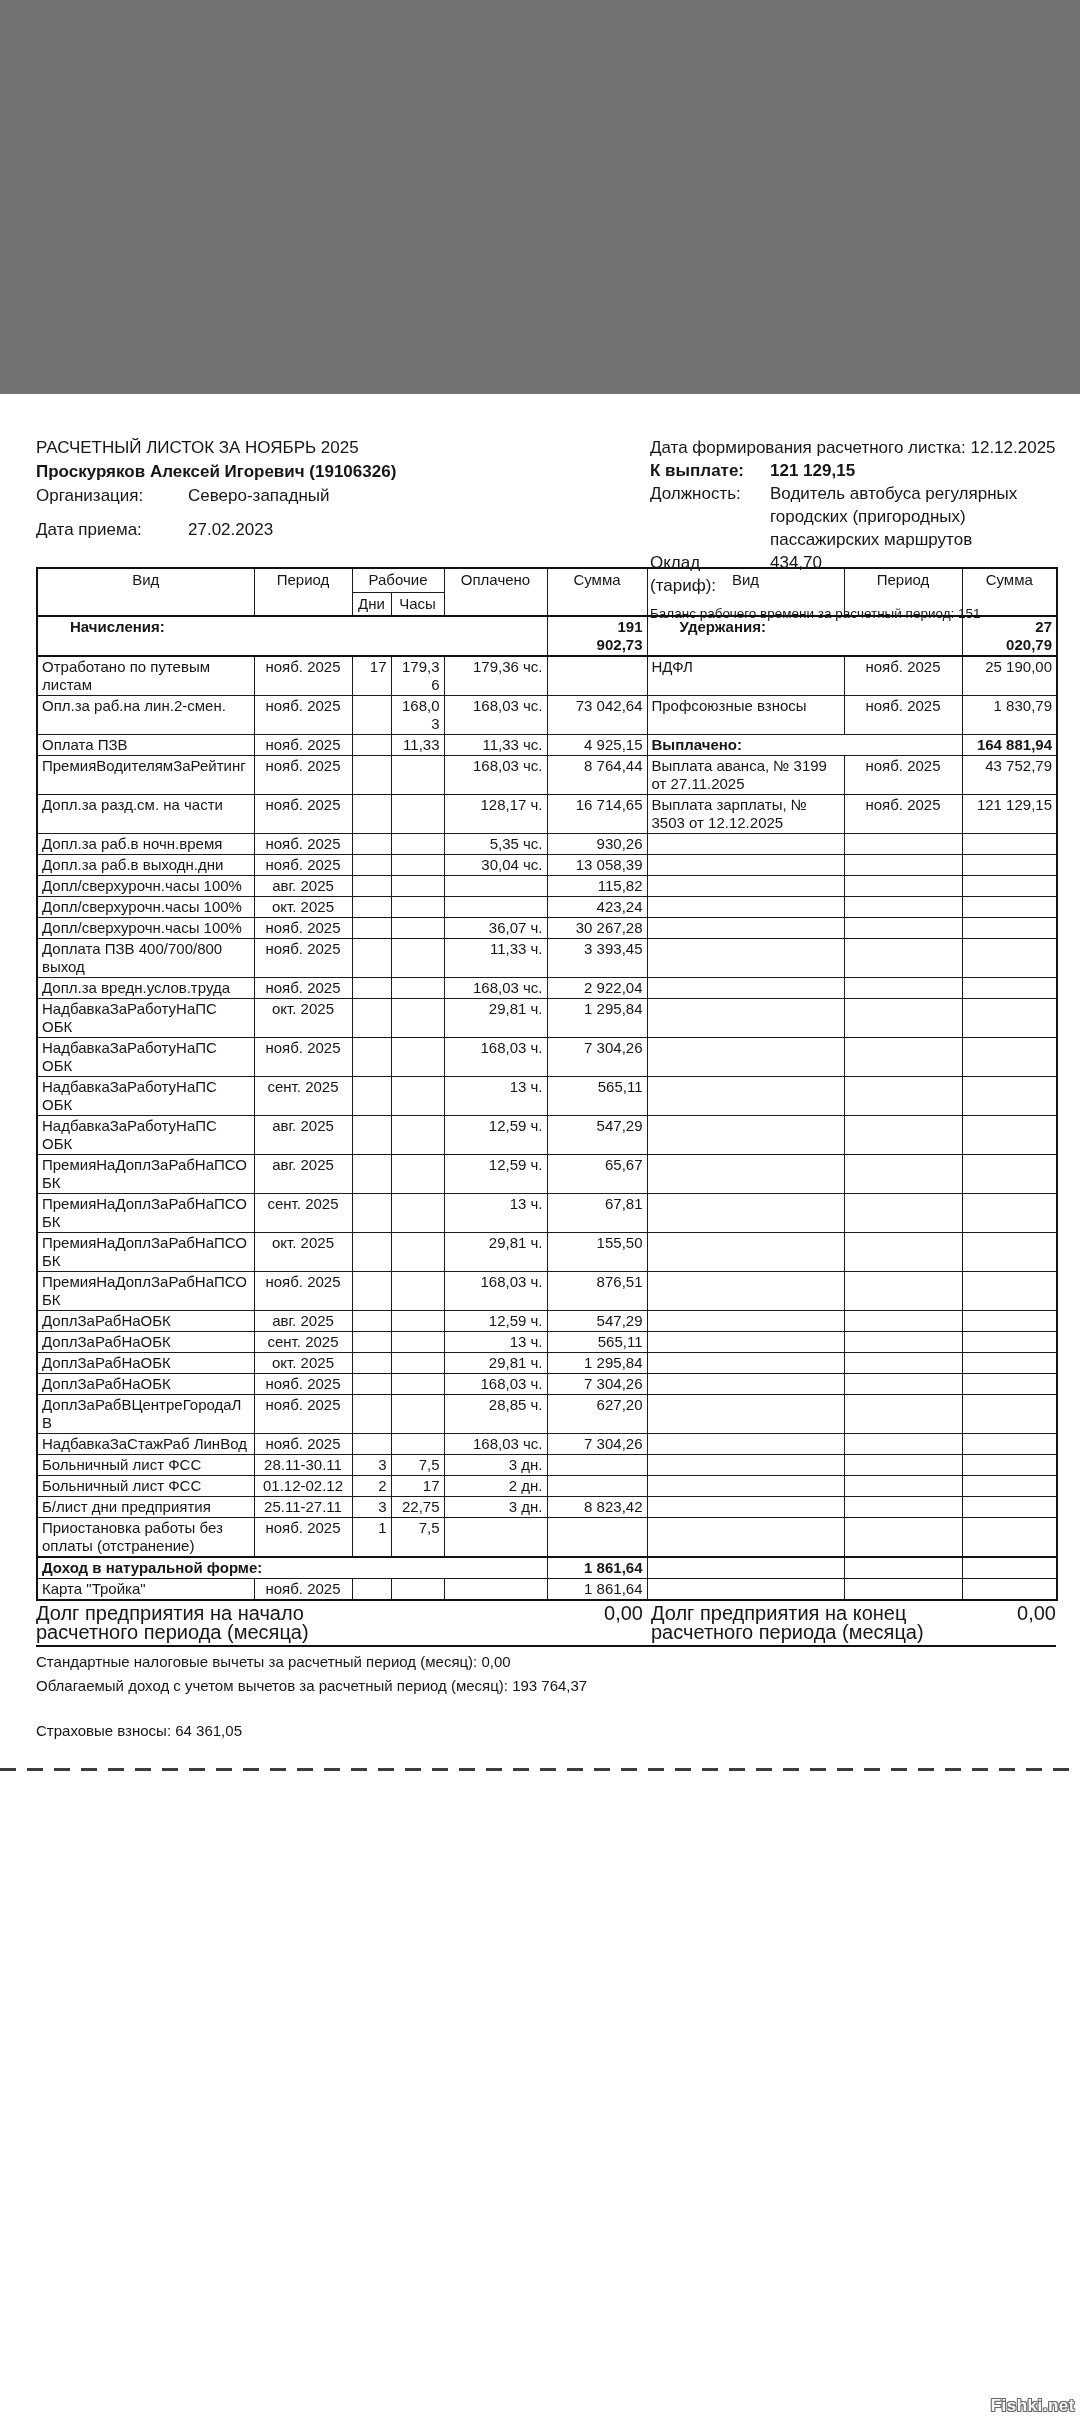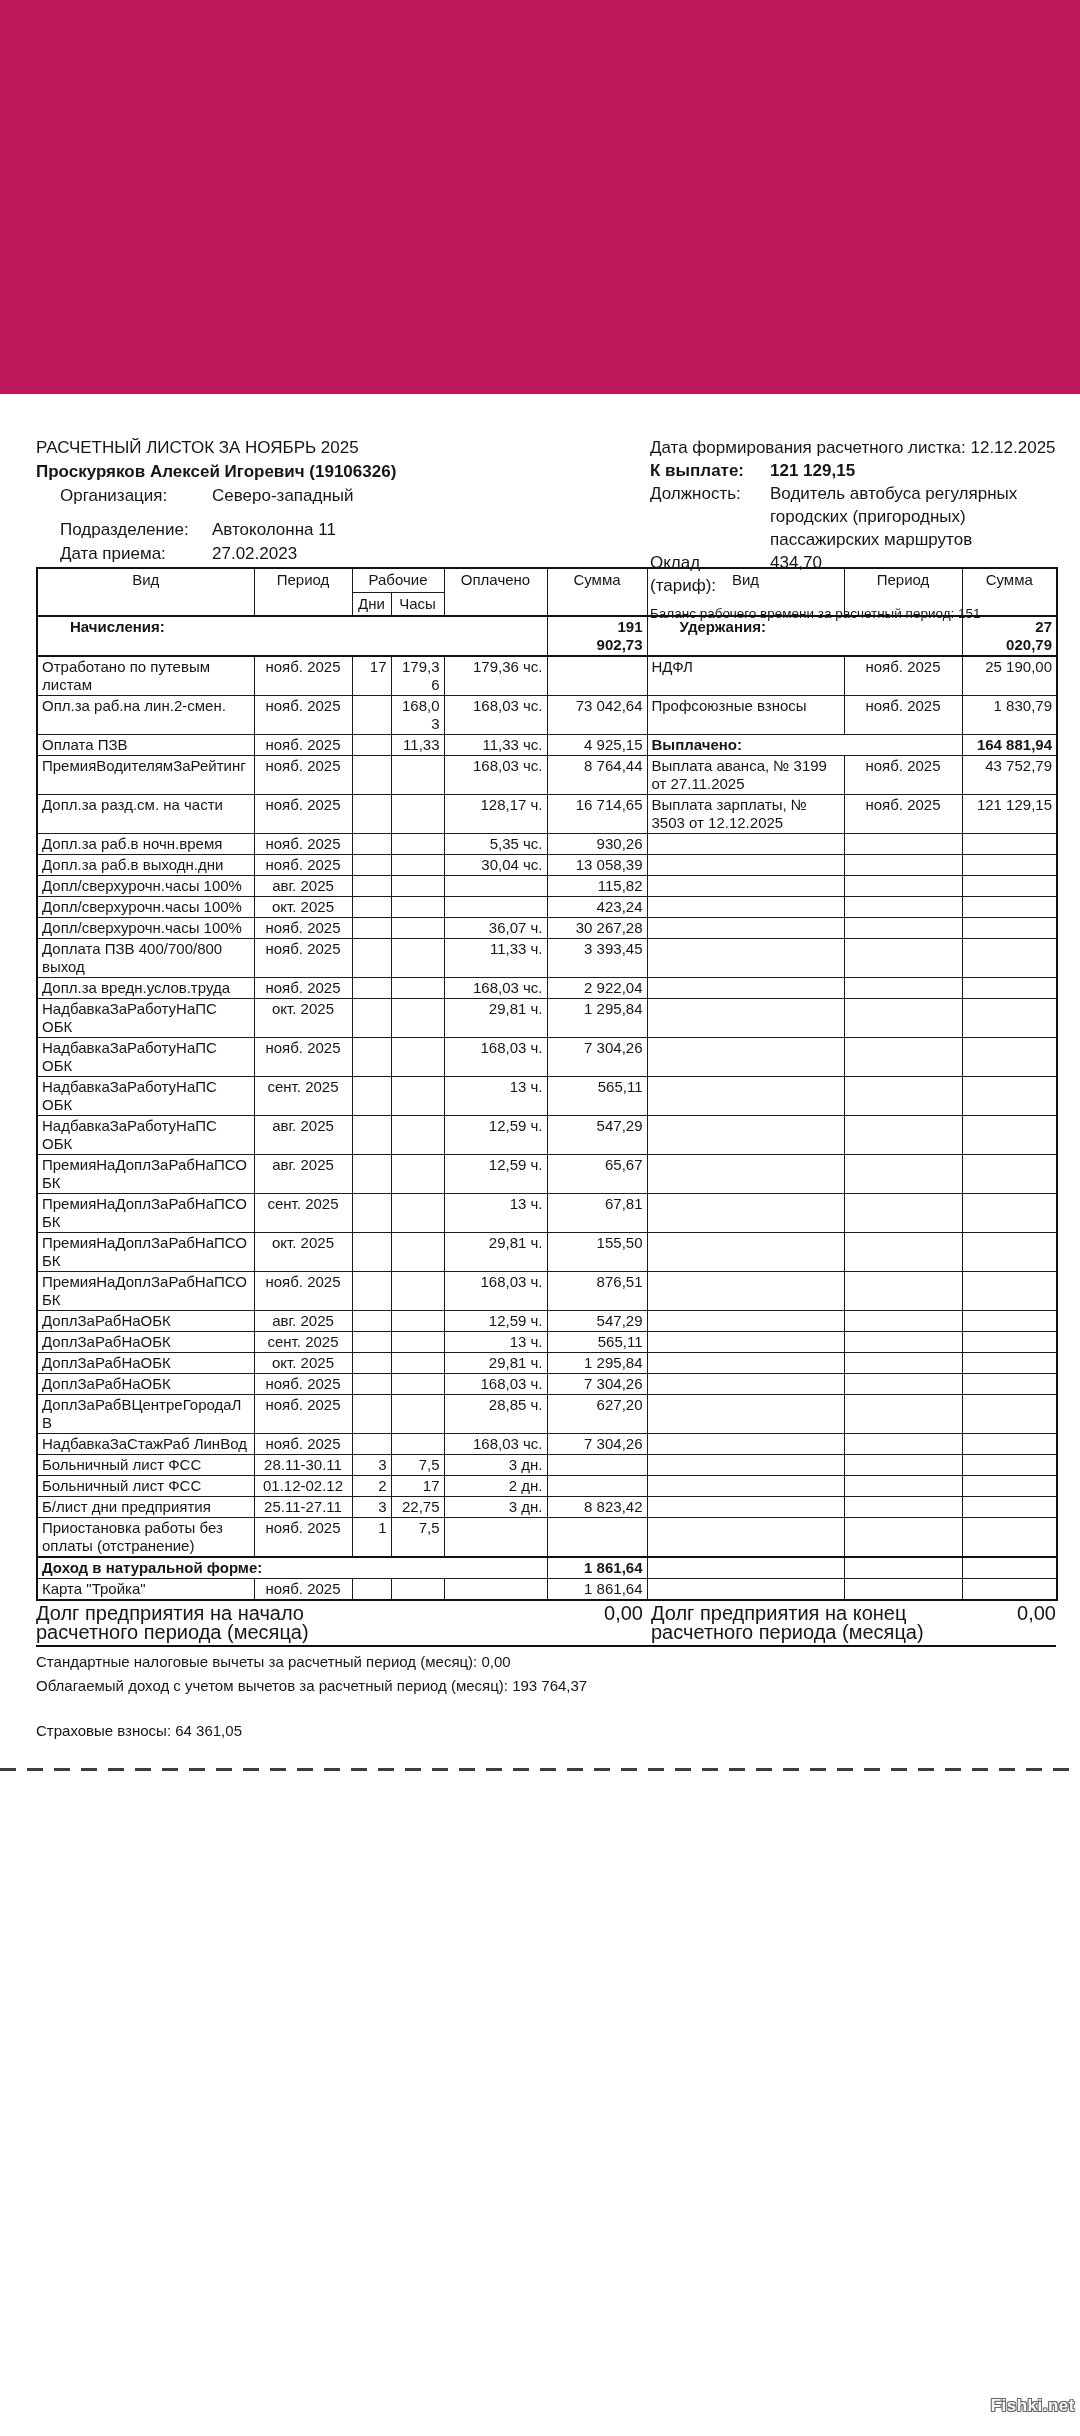--- a/index.html
+++ b/index.html
@@ -1,29 +1,29 @@
 <!DOCTYPE html>
 <html><head>
 <meta charset="utf-8">
 <style>
   html,body { margin:0; padding:0; background:#ededed; }
   .canvas {
-    position:relative; width:1080px; height:2436px; background:#be185d;
+    position:relative; width:1080px; height:2436px; background:#737373;
     font-family:"Liberation Sans", sans-serif; color:#161616; overflow:hidden;
   }
   .paper {
     position:absolute; top:394px; left:0; width:1080px; height:2042px;
     background:#ffffff; box-sizing:border-box; padding:42px 24px 0 36px;
   }
   
   .head { display:flex; align-items:flex-start; height:131px; }
   .head-left { width:614px; }
   .hrow { font-size:17px; line-height:24px; white-space:nowrap; }
   .bold { font-weight:bold; }
-  .kv { display:flex;margin-left:24px; }
+  .kv { display:flex; }
   .kv .k { width:152px; flex:none; }
   .spacer { height:10px; }
   .head-right { width:406px; }
   .kv2 { display:flex; font-size:17px; }
   .kv2 .k { width:120px; flex:none; line-height:23px; }
   .kv2 .v { line-height:23px; }
   .pos-v { line-height:21px; width:283px; white-space:normal; }
   .balance { font-size:13.5px; line-height:18px; margin-top:8px; }
   
   table.pay {
@@ -71,24 +71,20 @@
     <div class="head">
       <div class="head-left">
         <div class="hrow">РАСЧЕТНЫЙ ЛИСТОК ЗА НОЯБРЬ 2025</div>
         <div class="hrow bold">Проскуряков Алексей Игоревич (19106326)</div>
         <div class="hrow kv">
           <span class="k">Организация:</span>
           <span>Северо-западный</span>
         </div>
         <div class="spacer"></div>
         <div class="hrow kv">
-          <span class="k">Подразделение:</span>
-          <span>Автоколонна 11</span>
-        </div>
-        <div class="hrow kv">
           <span class="k">Дата приема:</span>
           <span>27.02.2023</span>
         </div>
       </div>
       <div class="head-right">
         <div class="kv2">
           <span class="v">Дата формирования расчетного листка: 12.12.2025</span>
         </div>
         <div class="kv2">
           <span class="k bold">К выплате:</span>

